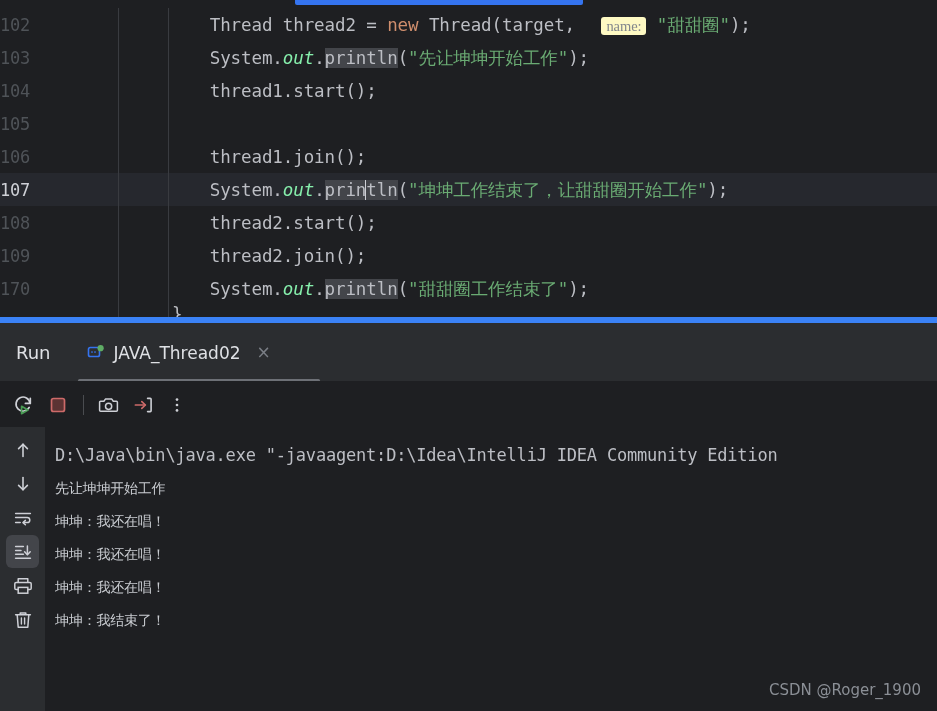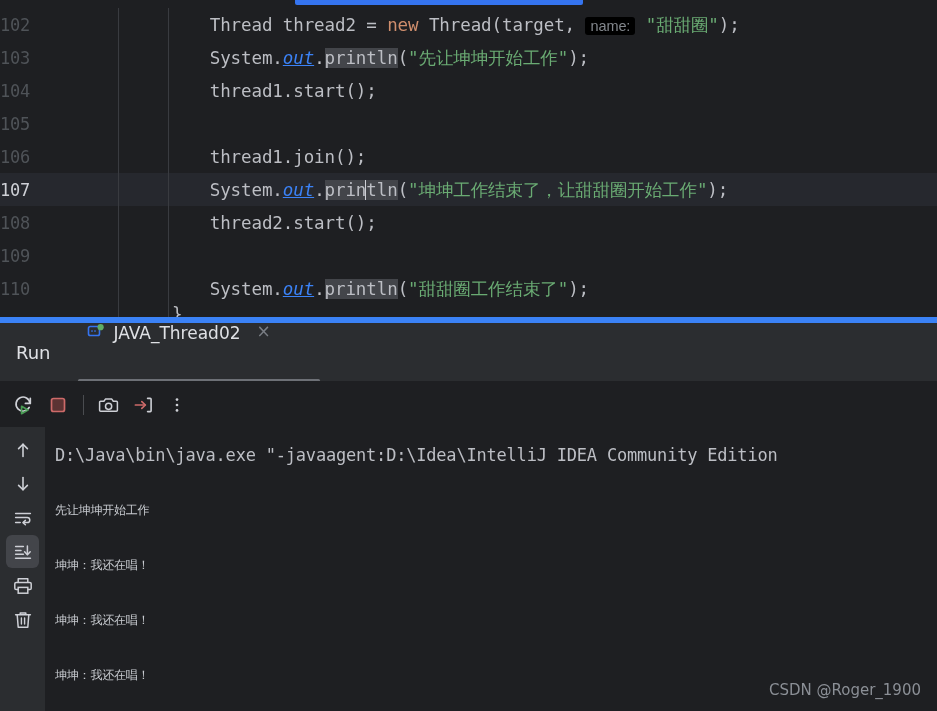--- a/index.html
+++ b/index.html
@@ -94,31 +94,32 @@
     width: 1px;
     background: #393b40;
     z-index: 2;
     pointer-events: none;
   }
   .vline.v1 { left: 118px; }
   .vline.v2 { left: 168px; }
 
   .kw       { color: #cf8e6d; }
   .str      { color: #6aab73; }
-  .field    { color: #3b82f6; font-style: italic; text-decoration: underline; }
+  .field    { color: #86efac; font-style: italic; }
   .staticm  { color: #bcbec4; font-style: italic; }
   .plain    { color: #bcbec4; }
   .hl       { background: #43454a; }
   .hint {
-    background: #000000;
+    background: #fef9c3;
     color: #82868c;
     border-radius: 3px;
     padding: 1px 5px;
     font-size: 14.5px;
-    font-family: Liberation Sans, sans-serif;
+    font-family: Liberation Serif, serif;
+    margin-left: 16px;
   }
   .caret {
     display: inline-block;
     width: 2px;
     height: 20px;
     background: #ced0d6;
     vertical-align: -4px;
     margin: 0 -1px;
   }
   .brace-tail {
@@ -149,21 +150,21 @@
   }
   .run-title {
     font-size: 18px;
     color: #dfe1e5;
     margin-left: 16px;
     margin-right: 26px;
     font-family: "DejaVu Sans", sans-serif;
   }
   .run-tab {
     display: flex;
-    align-items: flex-start;
+    align-items: center;
     height: 59px;
     padding: 0 10px 0 10px;
     position: relative;
   }
   .run-tab .tab-icon {
     width: 18px;
     height: 18px;
     margin-right: 9px;
     position: relative;
     flex: 0 0 auto;
@@ -263,23 +264,22 @@
     white-space: pre;
     height: 33px;
     line-height: 33px;
     letter-spacing: -0.2px;
   }
   .console-line.cmd {
     color: #bcbec4;
   }
   .console-line.cn {
     font-family: "DejaVu Sans", sans-serif;
-    font-size: 12px;
+    font-size: 14px;
     color: #c9ccd1;
-    margin-top: 22px;
   }
   .watermark {
     position: absolute;
     right: 16px;
     bottom: 12px;
     font-size: 15px;
     color: #8b8f96;
     font-family: "DejaVu Sans", sans-serif;
     margin-left: 32px;
   }
@@ -298,22 +298,22 @@
     <div class="vline v1"></div>
     <div class="vline v2"></div>
     <div class="code-rows" id="code-rows">
         <div class="code-row"><div class="gutter">102</div><div class="gutter-pad"></div><div class="code-text"><span class="plain">    </span><span class="plain">Thread thread2 = </span><span class="kw">new</span><span class="plain"> Thread(target, </span><span class="hint">name:</span><span class="plain"> </span><span class="str">"甜甜圈"</span><span class="plain">);</span></div></div>
         <div class="code-row"><div class="gutter">103</div><div class="gutter-pad"></div><div class="code-text"><span class="plain">    </span><span class="plain">System.</span><span class="field">out</span><span class="plain">.</span><span class="hl">println</span><span class="plain">(</span><span class="str">"先让坤坤开始工作"</span><span class="plain">);</span></div></div>
         <div class="code-row"><div class="gutter">104</div><div class="gutter-pad"></div><div class="code-text"><span class="plain">    </span><span class="plain">thread1.start();</span></div></div>
         <div class="code-row"><div class="gutter">105</div><div class="gutter-pad"></div></div>
         <div class="code-row"><div class="gutter">106</div><div class="gutter-pad"></div><div class="code-text"><span class="plain">    </span><span class="plain">thread1.join();</span></div></div>
         <div class="code-row current"><div class="gutter">107</div><div class="gutter-pad"></div><div class="code-text"><span class="plain">    </span><span class="plain">System.</span><span class="field">out</span><span class="plain">.</span><span class="hl">prin</span><span class="caret"></span><span class="hl">tln</span><span class="plain">(</span><span class="str">"坤坤工作结束了，让甜甜圈开始工作"</span><span class="plain">);</span></div></div>
         <div class="code-row"><div class="gutter">108</div><div class="gutter-pad"></div><div class="code-text"><span class="plain">    </span><span class="plain">thread2.start();</span></div></div>
-        <div class="code-row"><div class="gutter">109</div><div class="gutter-pad"></div><div class="code-text"><span class="plain">    </span></div></div>
-        <div class="code-row"><div class="gutter">110</div><div class="gutter-pad"></div><div class="code-text"><span class="plain">    </span><span class="plain">System.</span><span class="field">out</span><span class="plain">.</span><span class="hl">println</span><span class="plain">(</span><span class="str">"甜甜圈工作结束了"</span><span class="plain">);</span></div></div>
+        <div class="code-row"><div class="gutter">109</div><div class="gutter-pad"></div><div class="code-text"><span class="plain">    </span><span class="plain">thread2.join();</span></div></div>
+        <div class="code-row"><div class="gutter">170</div><div class="gutter-pad"></div><div class="code-text"><span class="plain">    </span><span class="plain">System.</span><span class="field">out</span><span class="plain">.</span><span class="hl">println</span><span class="plain">(</span><span class="str">"甜甜圈工作结束了"</span><span class="plain">);</span></div></div>
       </div>
     <div class="brace-tail" id="brace-tail">}</div>
   </div>
 
   <div class="run-window">
 
     <div class="run-header">
       <div class="run-title">Run</div>
 
       <div class="run-tab">

